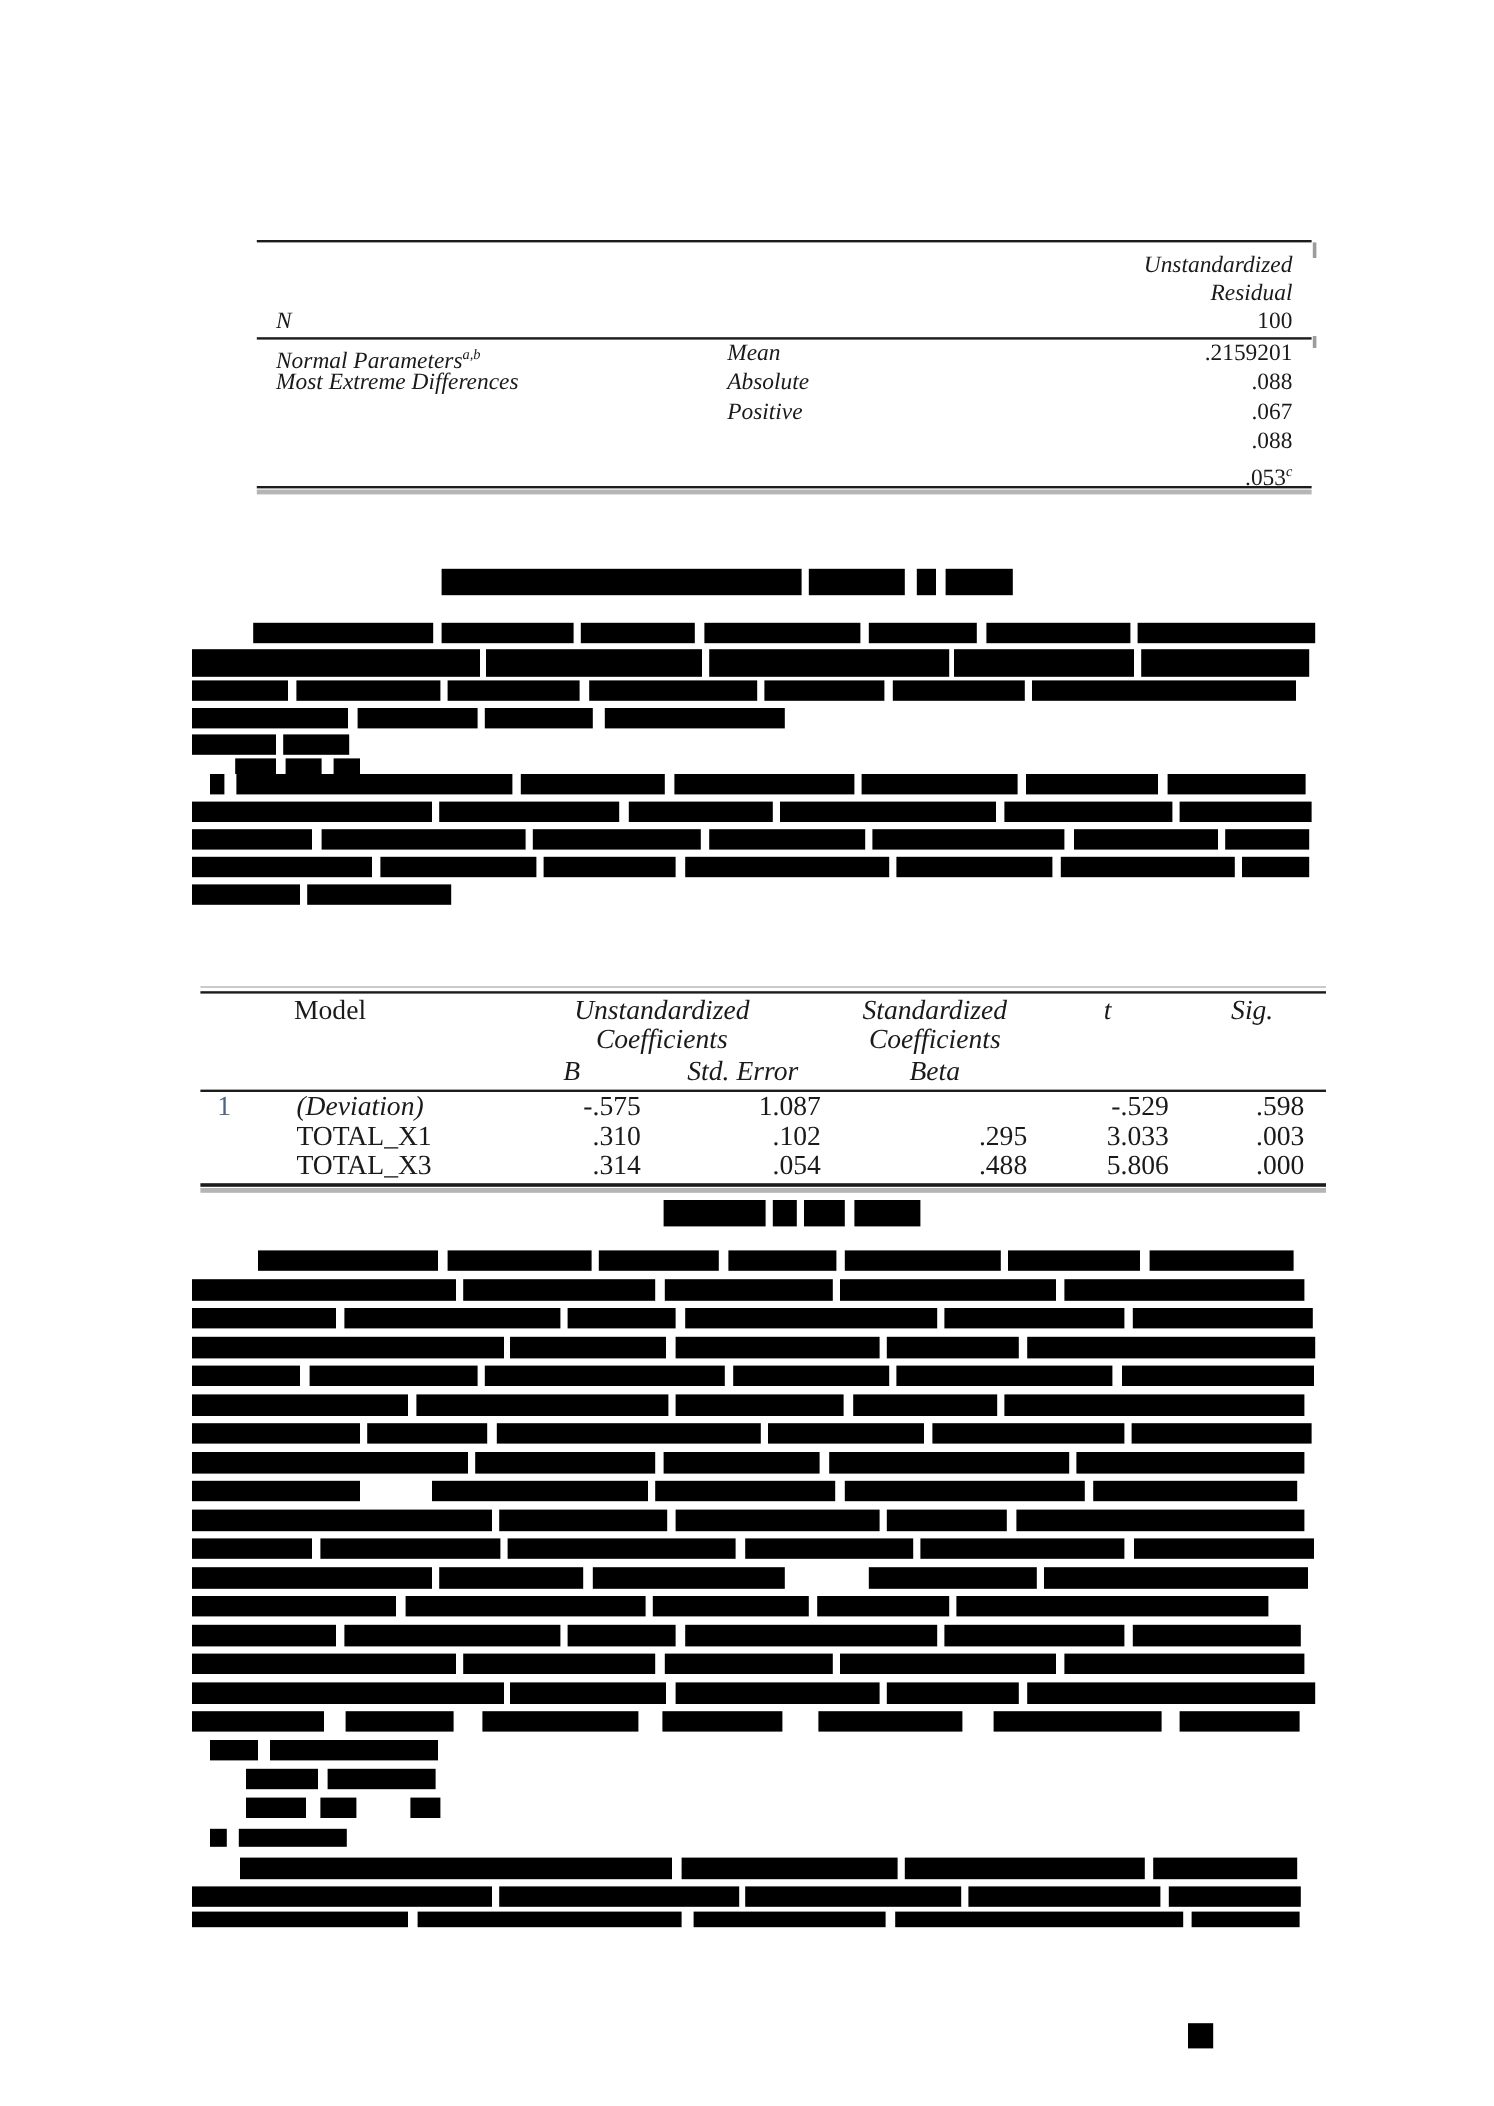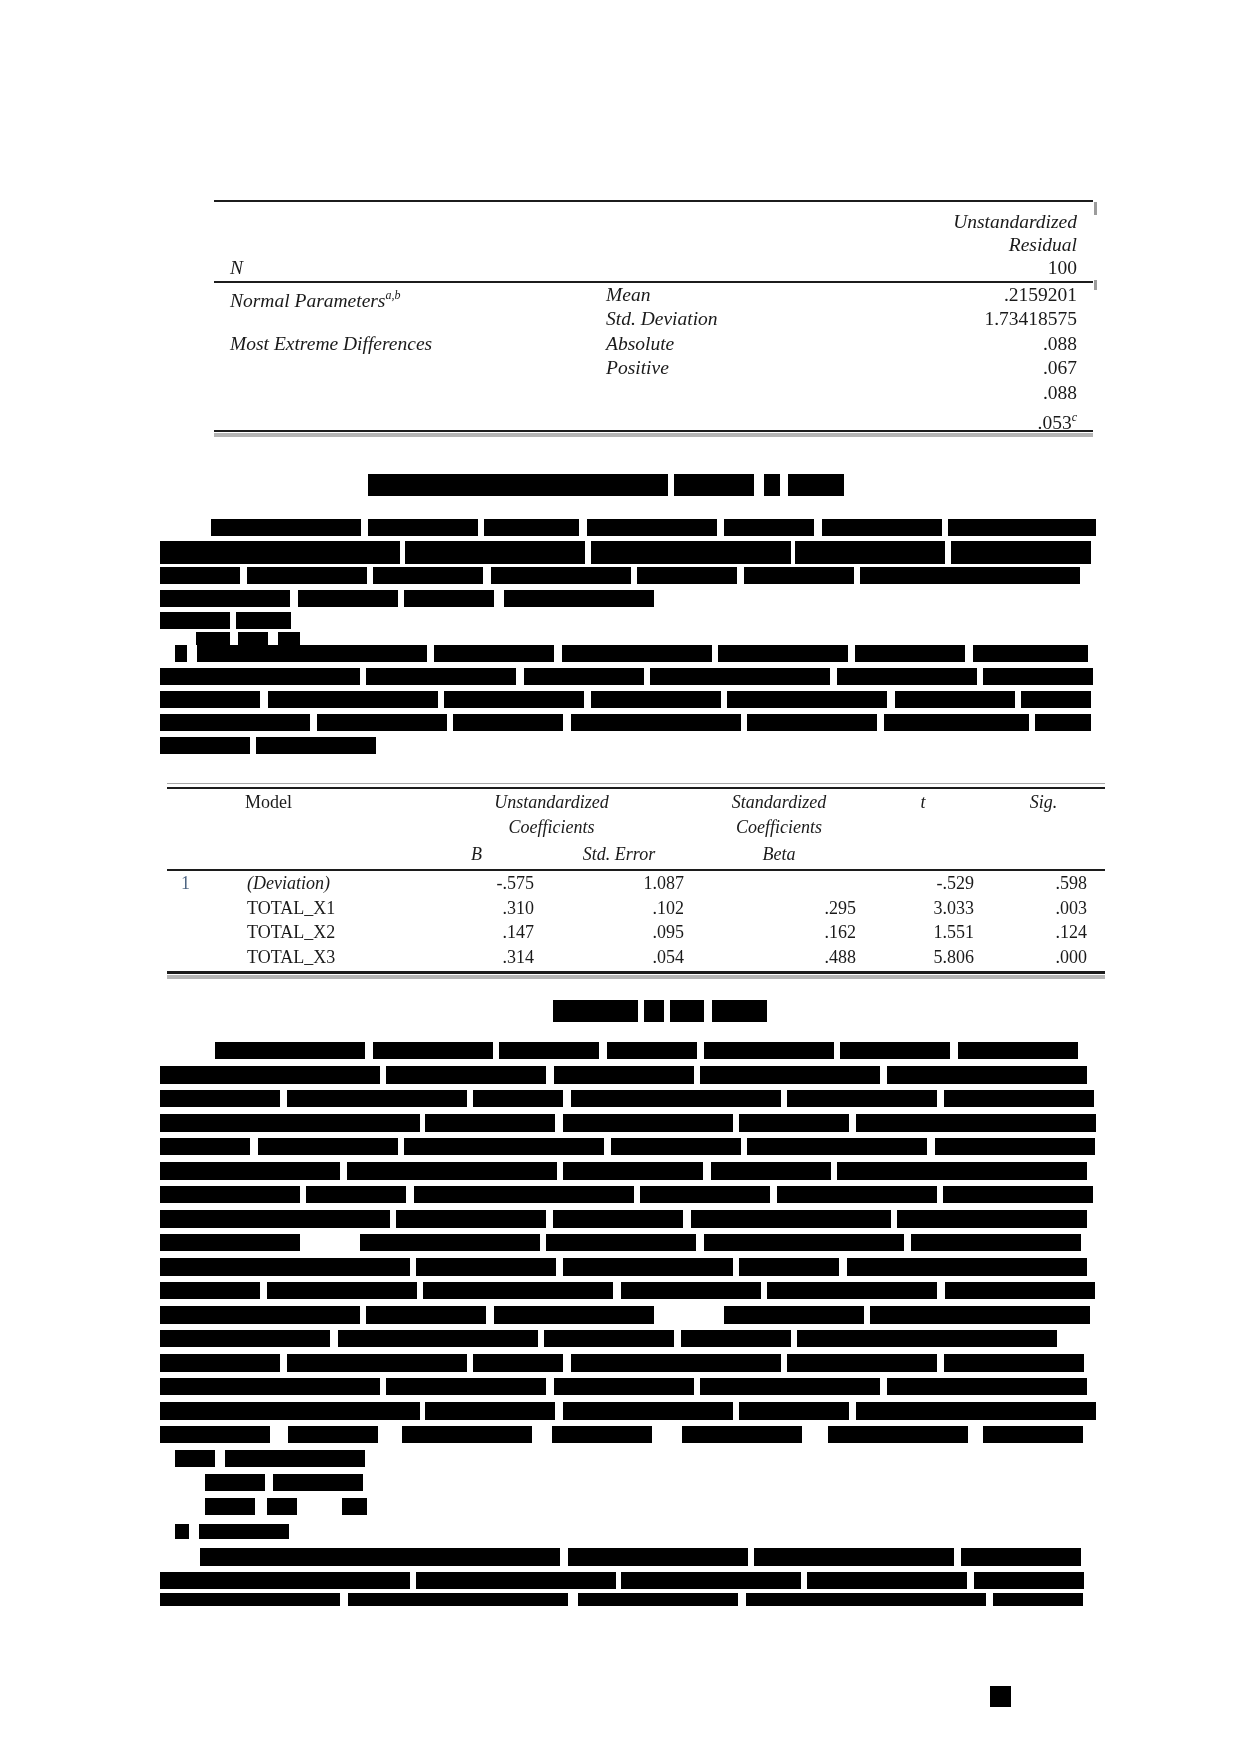--- a/index.html
+++ b/index.html
@@ -15,21 +15,21 @@
   .t1{position:absolute;left:214px;top:200px;width:879px;border-top:2px solid #1c1c1c;font-size:19.5px;}
   .t1-head{font-style:italic;text-align:right;padding:8px 16px 0 0;line-height:23px;}
   .t1 .row{display:flex;height:24.5px;line-height:24.5px;}
   .t1 .c1{width:392px;padding-left:16px;font-style:italic;box-sizing:border-box;}
   .t1 .c2{width:240px;font-style:italic;}
   .t1 .c3{flex:1;text-align:right;padding-right:16px;}
   .rule{height:2px;background:#1c1c1c;}
   .gray-bar{height:4px;background:#b5b5b5;margin-top:1px;}
   sup.sp{font-size:12px;font-style:italic;}
   
-  .t2{position:absolute;left:167px;top:783px;width:938px;font-size:18px;}
+  .t2{position:absolute;left:167px;top:822px;width:938px;font-size:23px;}
   .t2 .grid{display:grid;grid-template-columns:62px 180px 135px 150px 170px 118px 123px;}
   .t2 .hr1{height:27px;line-height:27px;}
   .t2 .hr2{height:25px;line-height:22px;}
   .t2 .hr3{height:28px;line-height:26px;}
   .t2 .it{font-style:italic;}
   .t2 .ctr{text-align:center;}
   .t2 .model-h{grid-column:2;padding-left:16px;}
   .t2 .unstd{grid-column:3/5;}
   .t2 .std{grid-column:5;}
   .t2 .tcol{grid-column:6;}
@@ -71,25 +71,20 @@
       <span class="c2"></span>
       <span class="c3">100</span>
     </div>
     <div class="rule"></div>
     <div class="row">
       <span class="c1"><span>Normal Parameters</span><sup class="sp">a,b</sup></span>
       <span class="c2">Mean</span>
       <span class="c3">.2159201</span>
     </div>
     <div class="row">
-      <span class="c1"></span>
-      <span class="c2">Std. Deviation</span>
-      <span class="c3">1.73418575</span>
-    </div>
-    <div class="row">
       <span class="c1">Most Extreme Differences</span>
       <span class="c2">Absolute</span>
       <span class="c3">.088</span>
     </div>
     <div class="row">
       <span class="c1"></span>
       <span class="c2">Positive</span>
       <span class="c3">.067</span>
     </div>
     <div class="row">
@@ -140,29 +135,20 @@
       <span class="num"></span>
       <span class="lbl">TOTAL_X1</span>
       <span class="vb">.310</span>
       <span class="vse">.102</span>
       <span class="vbeta">.295</span>
       <span class="vt">3.033</span>
       <span class="vsig">.003</span>
     </div>
     <div class="grid drow">
       <span class="num"></span>
-      <span class="lbl">TOTAL_X2</span>
-      <span class="vb">.147</span>
-      <span class="vse">.095</span>
-      <span class="vbeta">.162</span>
-      <span class="vt">1.551</span>
-      <span class="vsig">.124</span>
-    </div>
-    <div class="grid drow">
-      <span class="num"></span>
       <span class="lbl">TOTAL_X3</span>
       <span class="vb">.314</span>
       <span class="vse">.054</span>
       <span class="vbeta">.488</span>
       <span class="vt">5.806</span>
       <span class="vsig">.000</span>
     </div>
     <div class="t2-bottom"></div>
     <div class="gray-bar"></div>
   </div>

